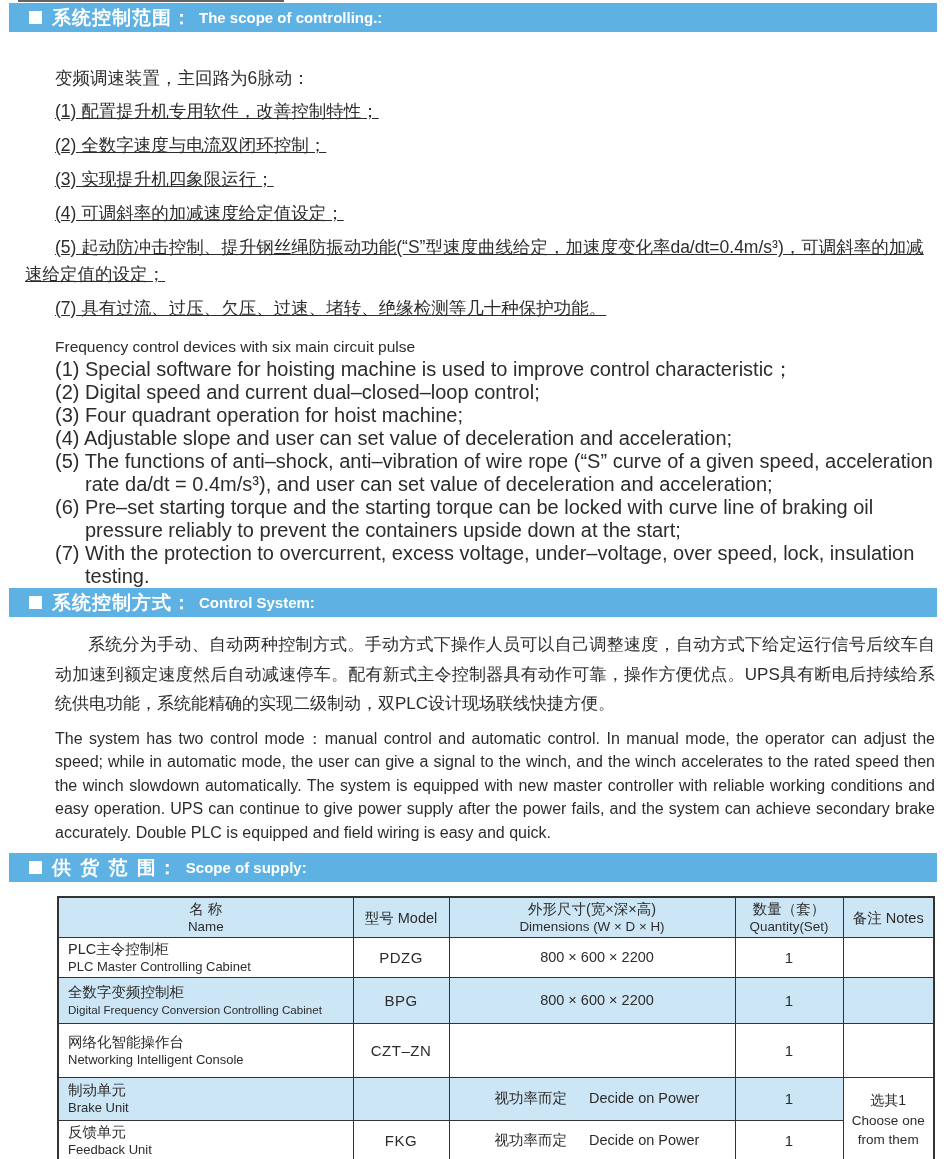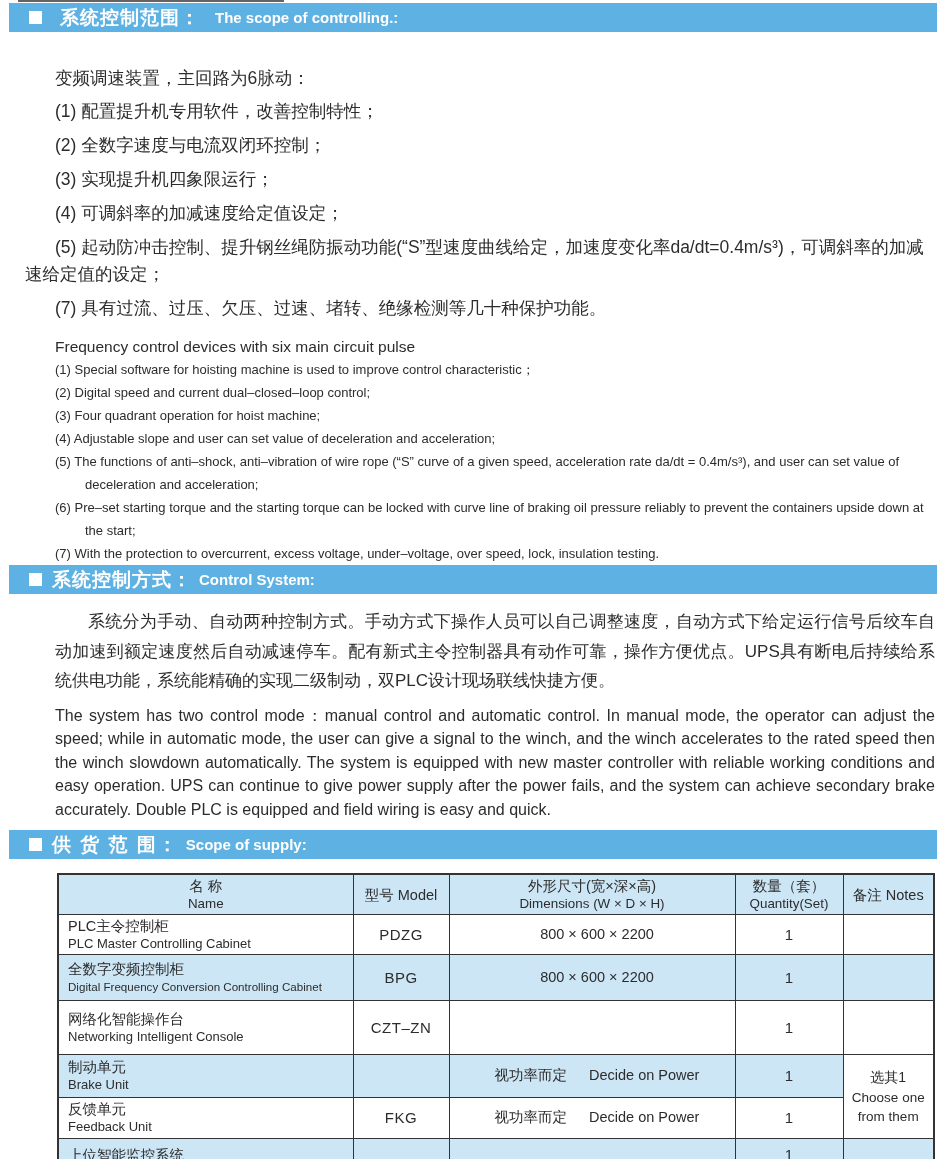--- a/index.html
+++ b/index.html
@@ -3,32 +3,32 @@
 <meta charset="utf-8">
 <style>
   html,body{margin:0;padding:0;background:#ffffff;}
   body{
     width:950px;height:1159px;position:relative;overflow:hidden;
     font-family:"Liberation Sans","DejaVu Sans",sans-serif;color:#2c2c2c;
   }
   .artifact{position:absolute;top:0;left:18px;width:266px;height:2px;background:#636363;}
   
   .bar{height:29px;margin:0 13px 0 9px;background:#5EB1E3;display:flex;align-items:center;}
-  .bar.first{margin-top:3px;gap:8px;}
+  .bar.first{margin-top:3px;}
   .sq{width:13px;height:13px;background:#ffffff;margin:0 10px 0 20px;flex:none;}
   .bar-cn{color:#ffffff;font-weight:bold;font-size:19px;letter-spacing:1px;white-space:pre;}
   .bar-cn.wide{letter-spacing:2px;}
   .bar-en{color:#ffffff;font-weight:bold;font-size:15px;margin-left:7px;white-space:pre;}
   
   .sec{margin:0 15px 0 55px;}
   .cn-lead{font-size:17.5px;line-height:26px;margin-top:33px;}
-  .cn-item{font-size:17.5px;line-height:27px;margin-top:7px;}
+  .cn-item{font-size:17.5px;line-height:27px;margin-top:7px;text-decoration:underline;}
   .cn-item.hang{margin-left:-30px;text-indent:30px;}
   .en-lead{font-size:15.5px;line-height:23px;margin-top:13px;}
-  .en-item{font-size:13px;line-height:23px;padding-left:30px;text-indent:-30px;}
+  .en-item{font-size:20px;line-height:23px;padding-left:30px;text-indent:-30px;}
   
   .para-cn{font-size:17px;line-height:29.5px;margin-top:13px;text-indent:33px;text-align:justify;}
   .para-en{font-size:16px;line-height:23.6px;margin-top:8px;text-align:justify;}
   
   table{border-collapse:collapse;margin:14px 0 0 57px;table-layout:fixed;border:2px solid #333333;}
   th,td{border:1px solid #333333;padding:0 2px;font-weight:normal;vertical-align:middle;}
   .blue{background:#CDE6F6;}
   thead tr{height:40px;}
   .r1{height:39px;} .r2{height:46px;} .r3{height:54px;}
   .r4{height:43px;} .r5{height:41px;} .r6{height:33px;}

